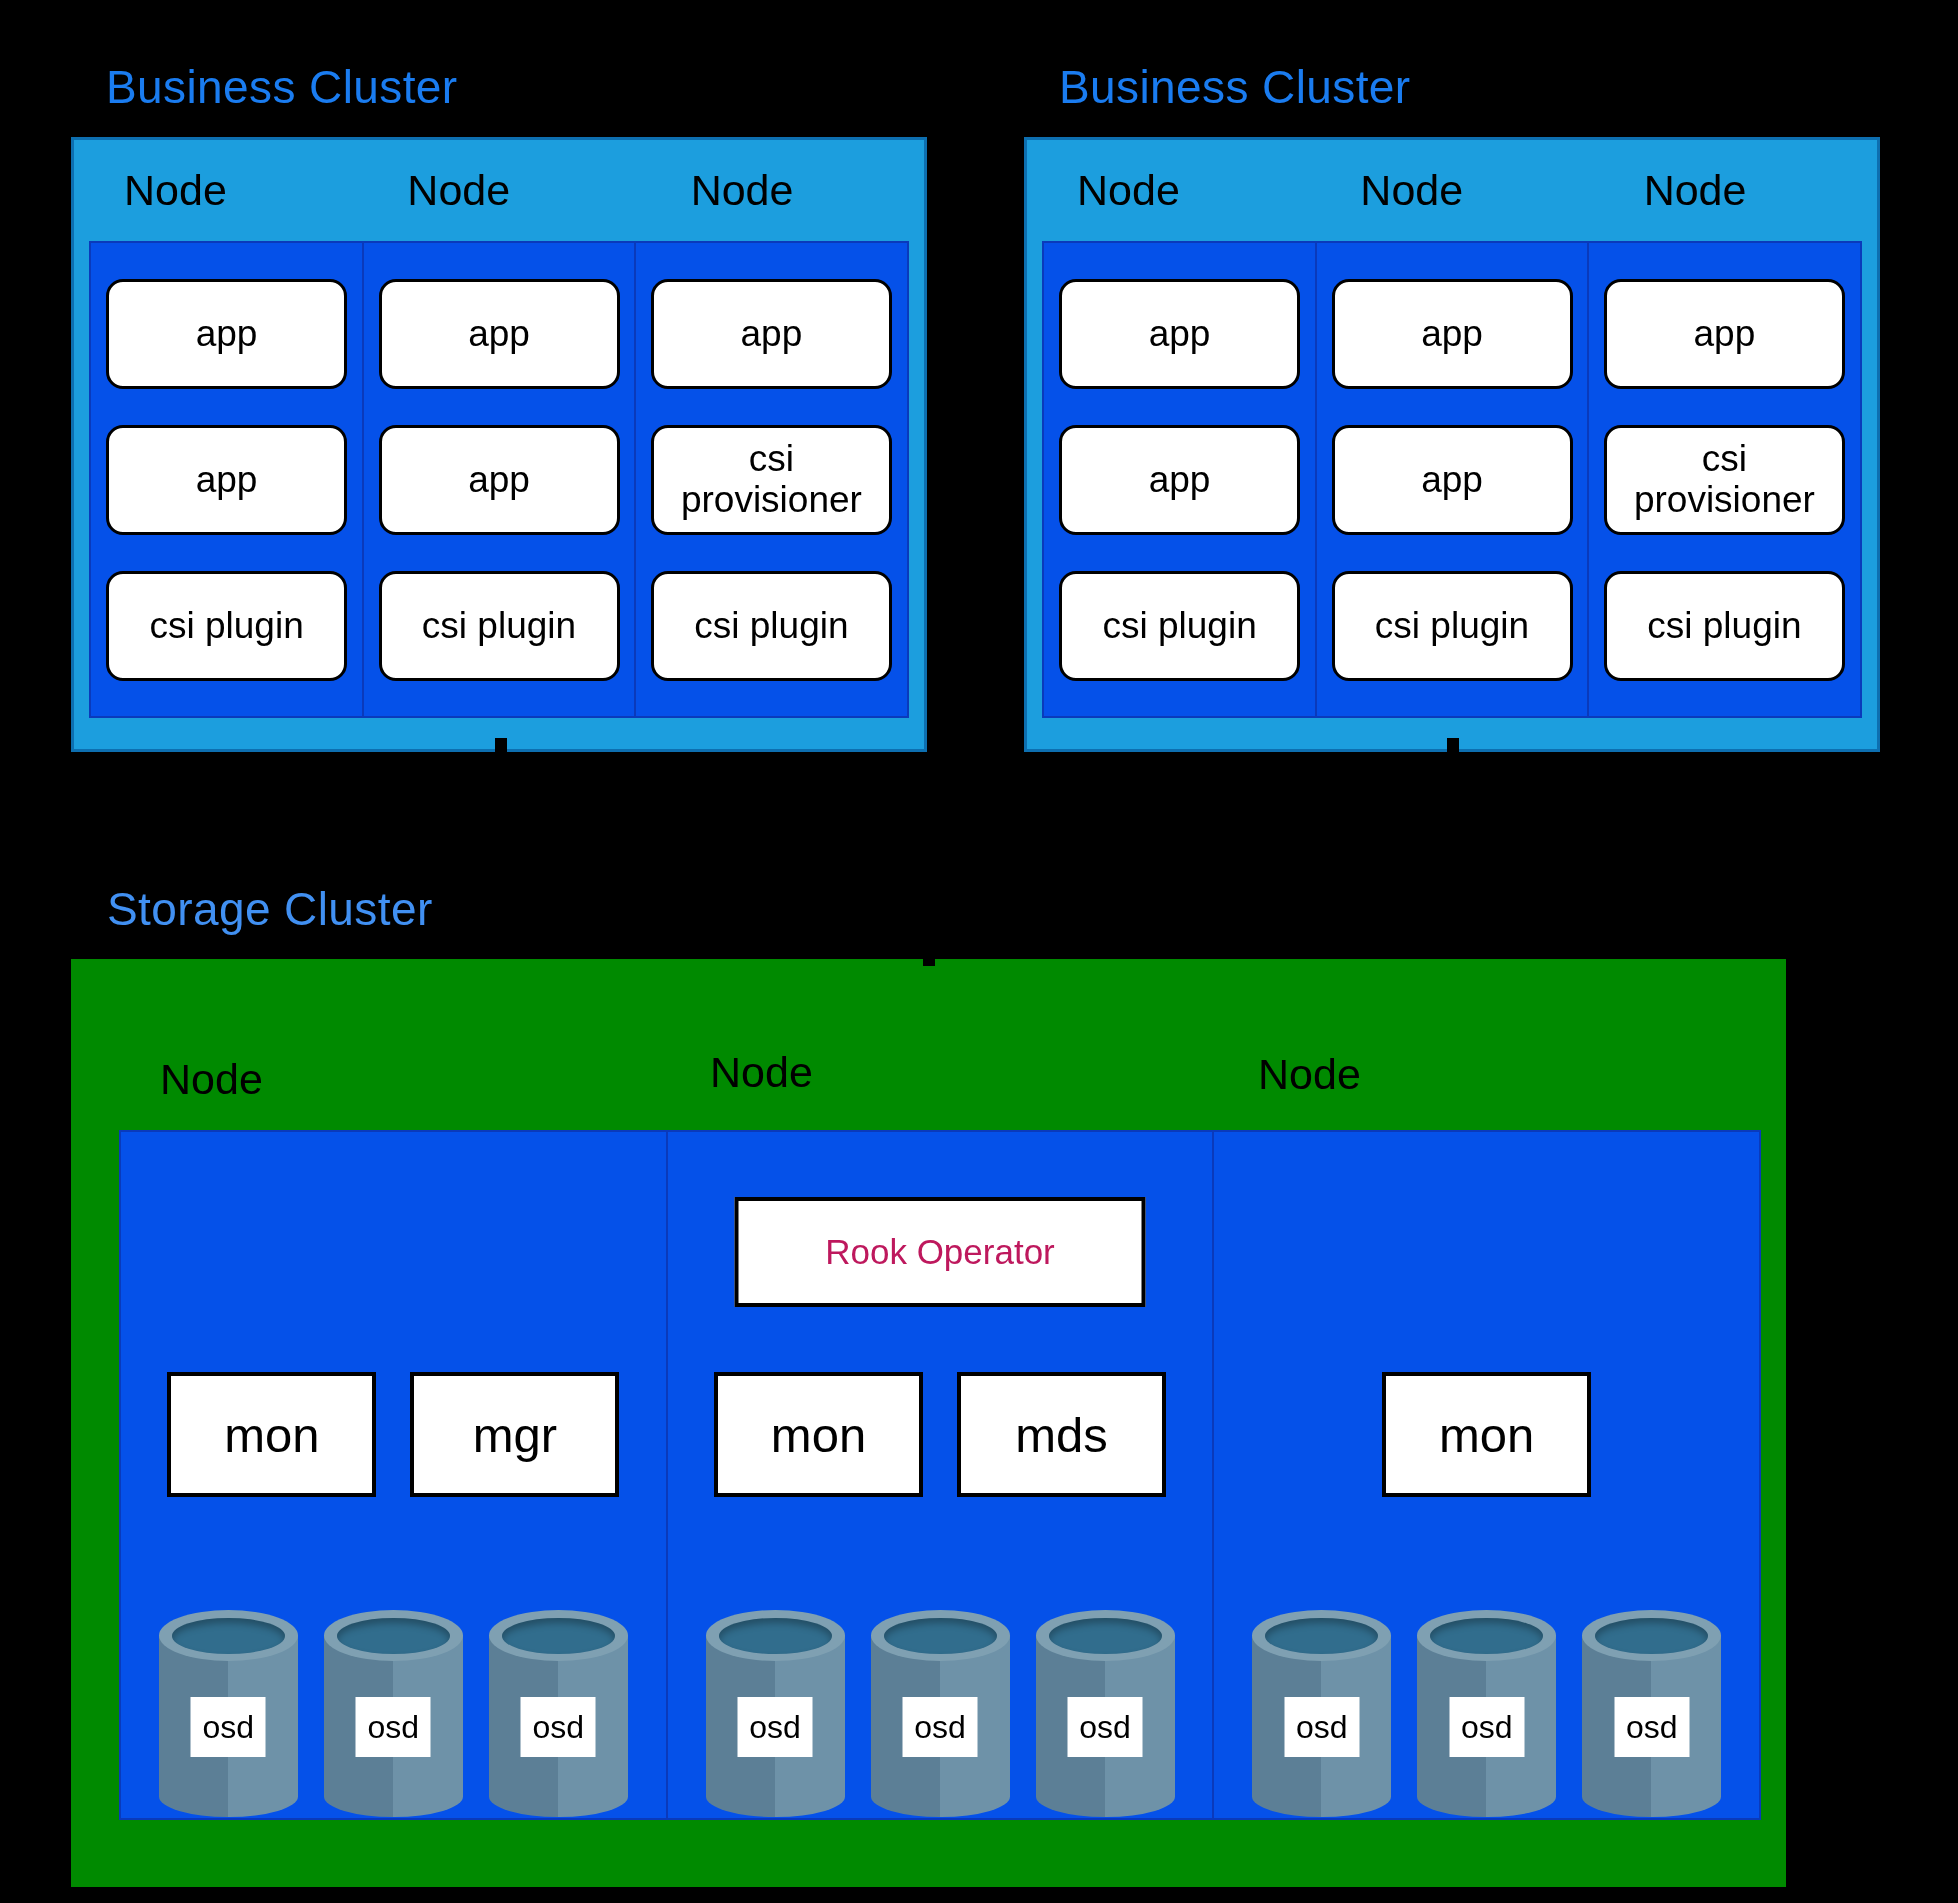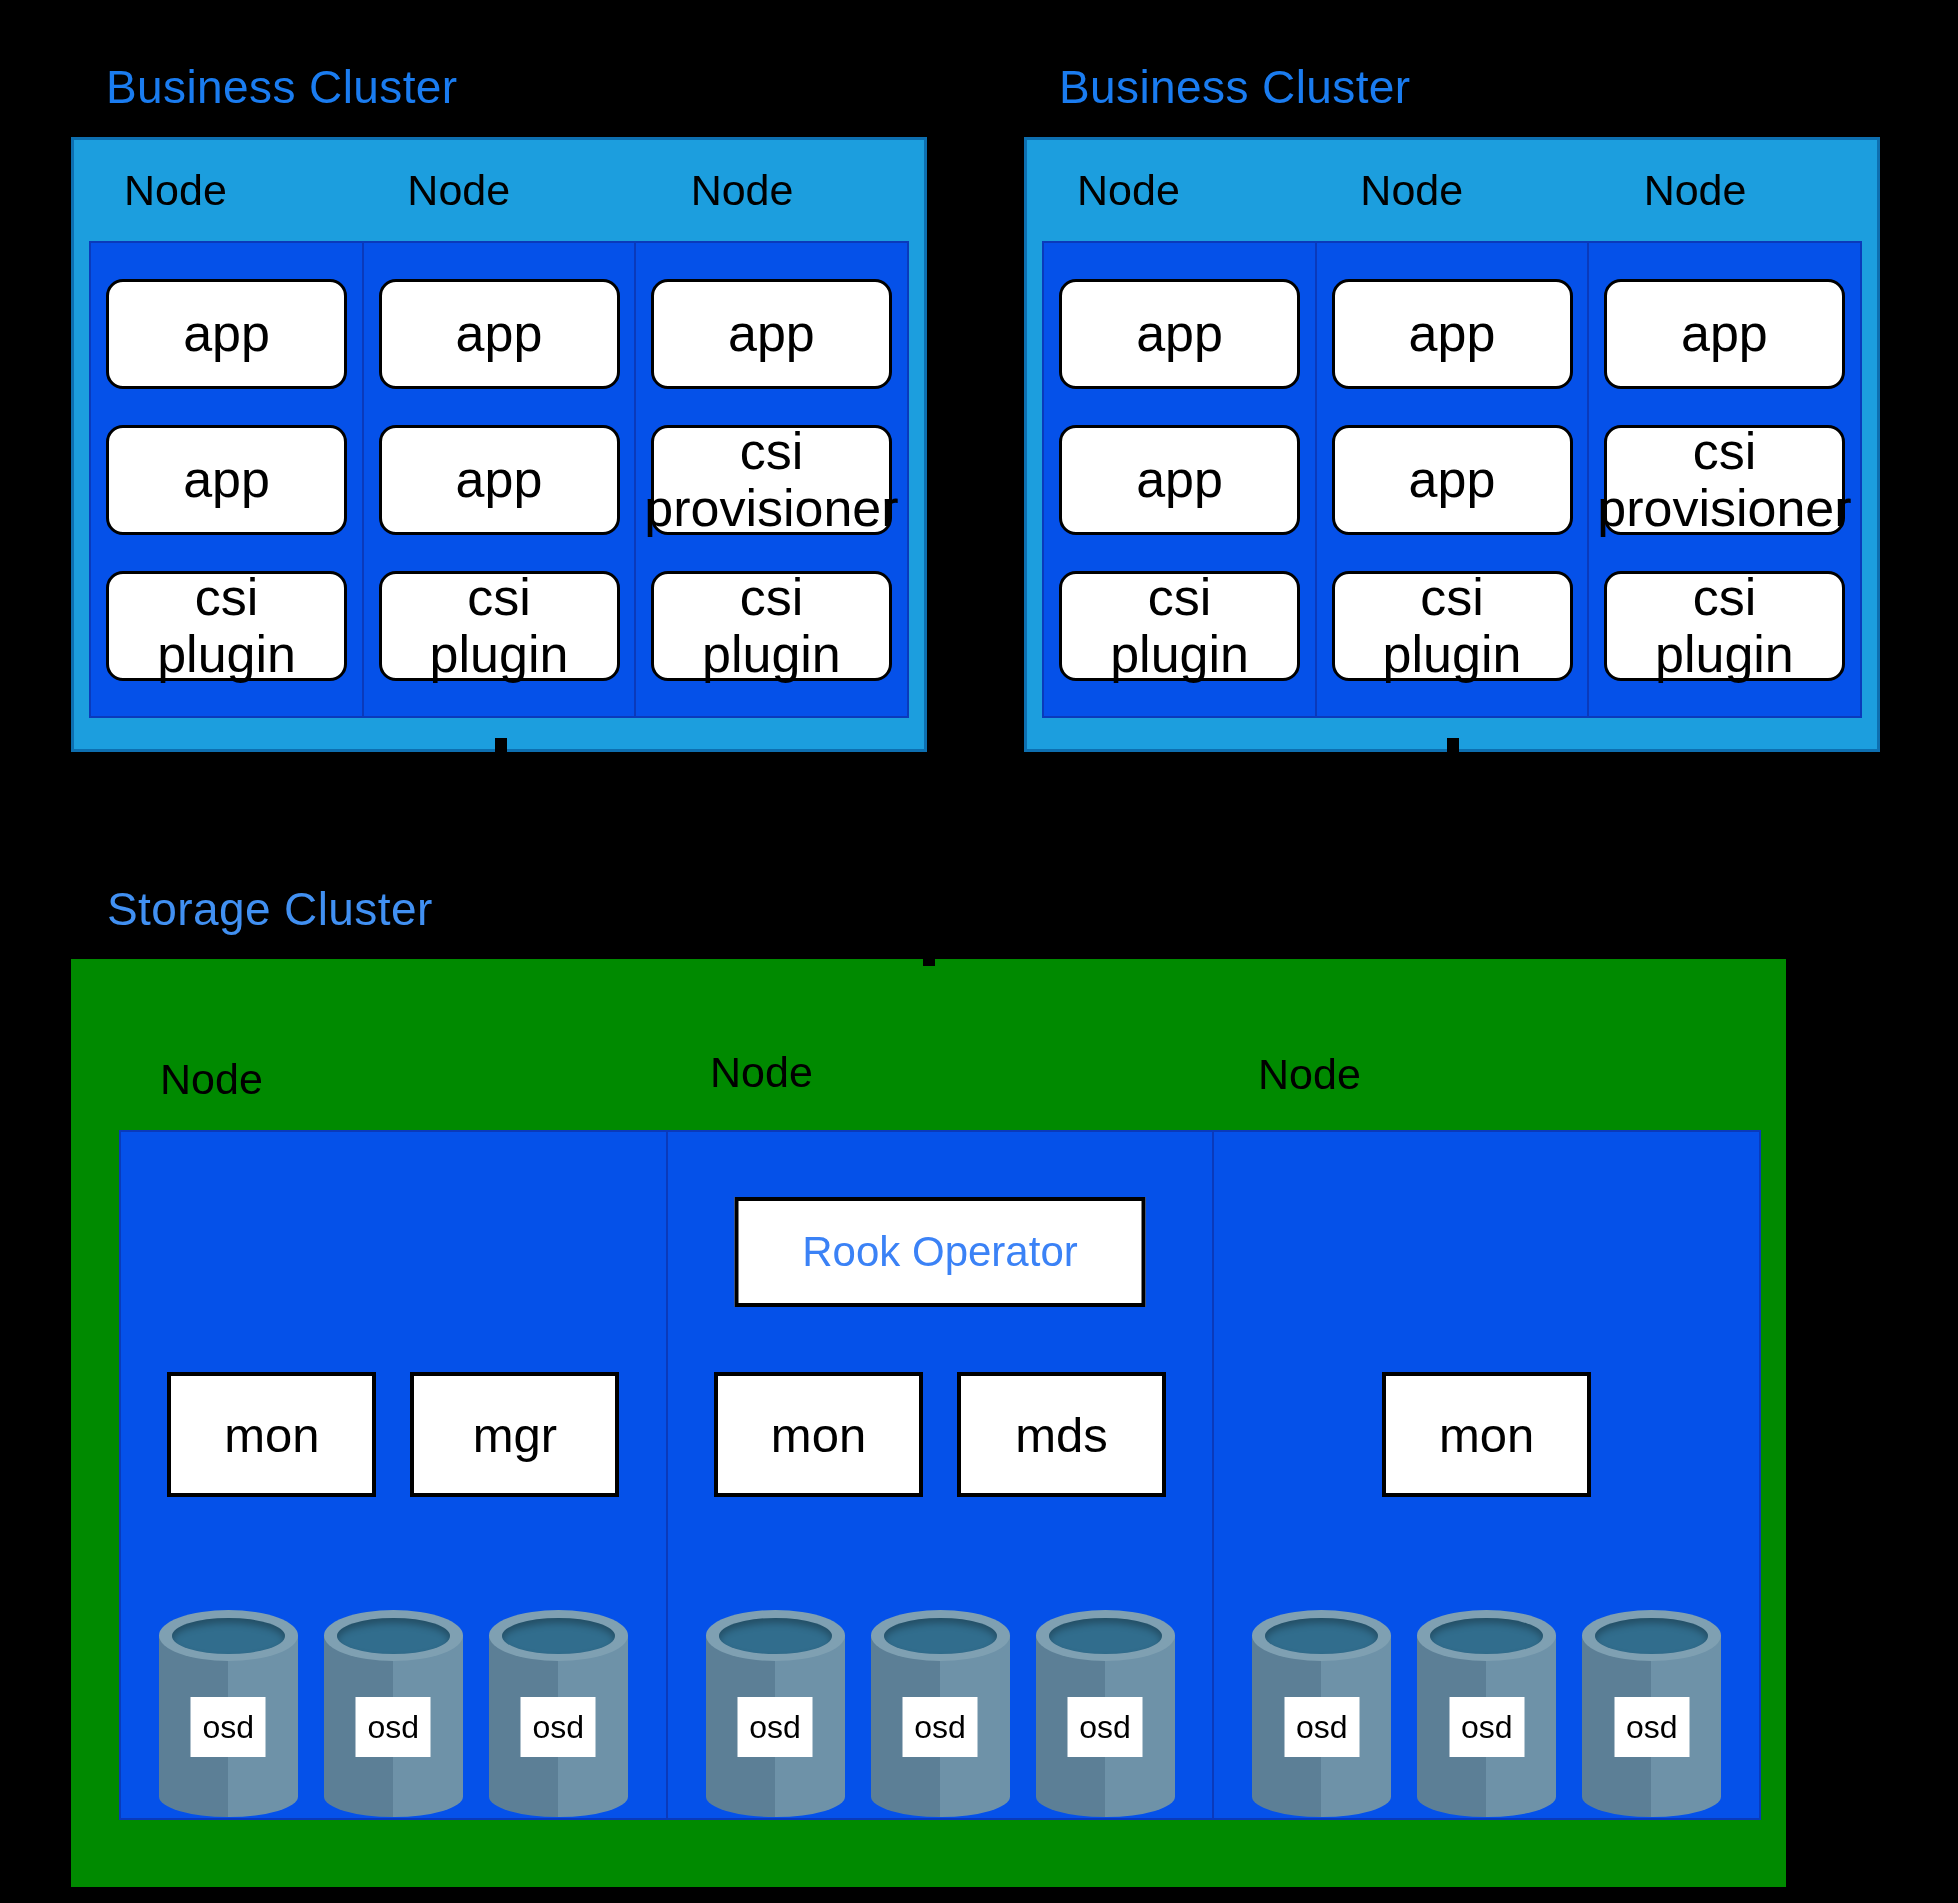--- a/index.html
+++ b/index.html
@@ -43,21 +43,21 @@
     padding-top:36px; gap:36px;
     border-right:2.6px solid var(--node-area-border,#0A3ABB);
   }
   .node-col:last-child { border-right:none; }
 
   .pod {
     width:241px; height:110px; flex:0 0 auto;
     background:var(--pod-fill,#FFFFFF); border:3.4px solid var(--pod-border,#000000);
     border-radius:17px; box-sizing:border-box; padding:0 13.7px;
     display:flex; align-items:center; justify-content:center;
-    text-align:center; font-size:52px; line-height:1.1; color:#000;
+    text-align:center; font-size:37px; line-height:1.1; color:#000;
   }
 
   .storage-cluster {
     position:absolute; left:71px; top:959px; width:1715px; height:928px;
     background:var(--storage-fill,#008A00);
   }
   .storage-node-label { position:absolute; top:96px; font-size:43px; color:#000; }
   #snode1 { left:89px; }
   #snode2 { left:639px; top:89px; }
   #snode3 { left:1187px; top:91px; }
@@ -68,21 +68,21 @@
     border:2.6px solid var(--node-area-border,#0A3ABB);
     box-sizing:border-box; display:flex;
   }
   .storage-col { flex:1; position:relative; border-right:2.6px solid var(--node-area-border,#0A3ABB); }
   .storage-col:last-child { border-right:none; }
 
   .rook-operator {
     position:absolute; left:50%; transform:translateX(-50%); top:65px;
     width:411px; height:110px; box-sizing:border-box;
     background:var(--pod-fill,#FFFFFF); border:4.3px solid #000;
-    display:flex; align-items:center; justify-content:center; font-size:42px; color:#3b82f6;
+    display:flex; align-items:center; justify-content:center; font-size:35px; color:#be185d;
   }
   .daemon-row {
     position:absolute; top:240px; left:0; right:0;
     display:flex; justify-content:center; gap:34px;
   }
   .daemon {
     width:209px; height:125px; box-sizing:border-box;
     background:var(--pod-fill,#FFFFFF); border:4.3px solid #000;
     display:flex; align-items:center; justify-content:center; font-size:49px; color:#000;
   }

